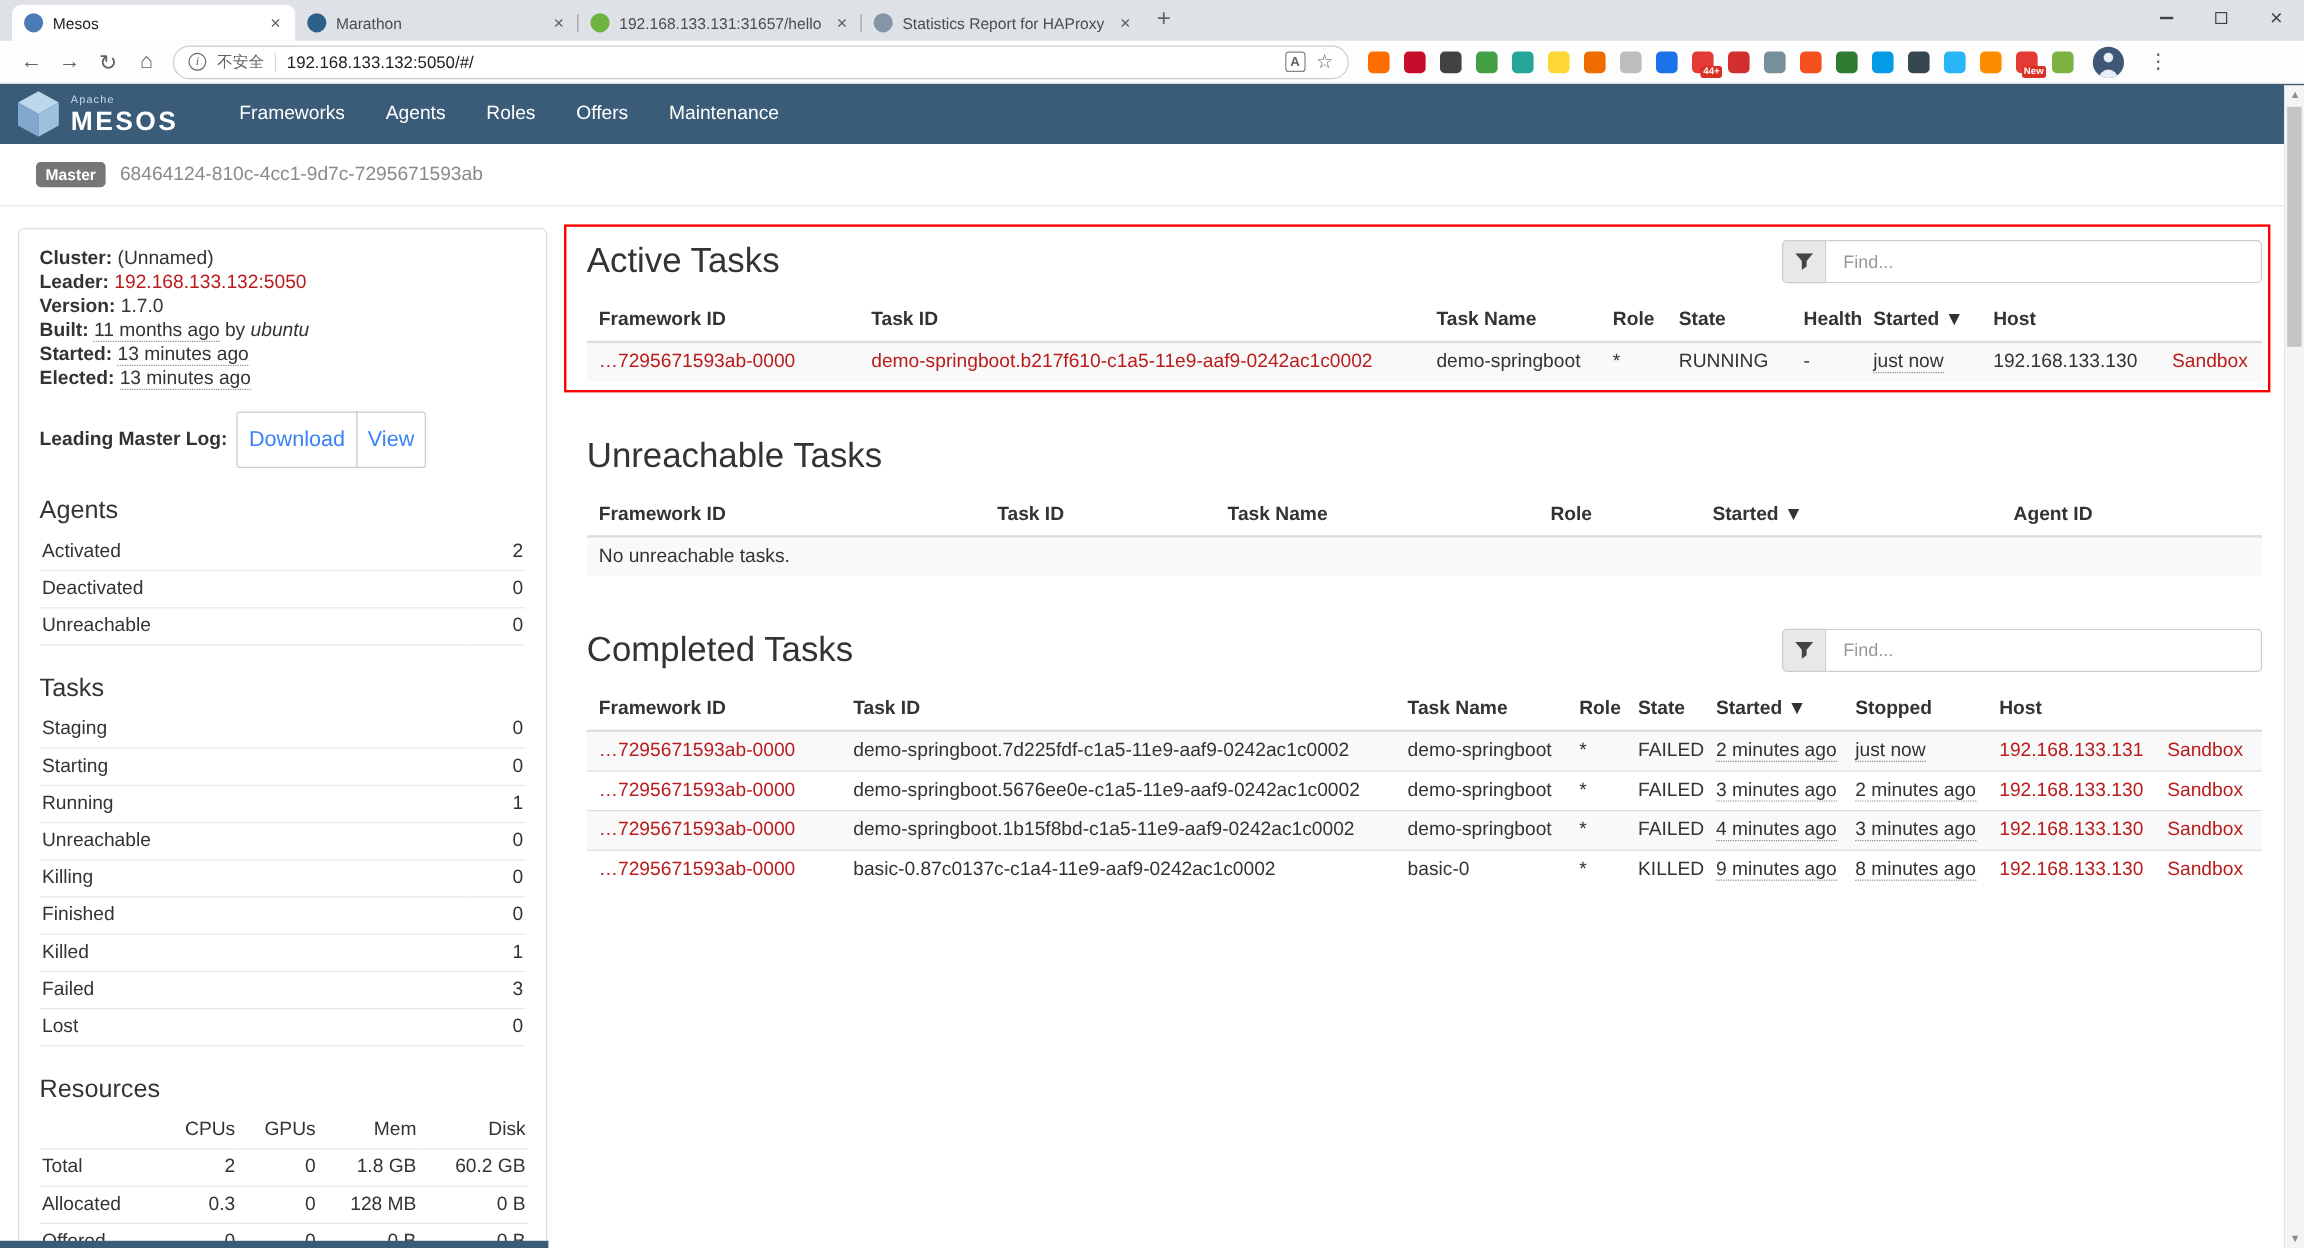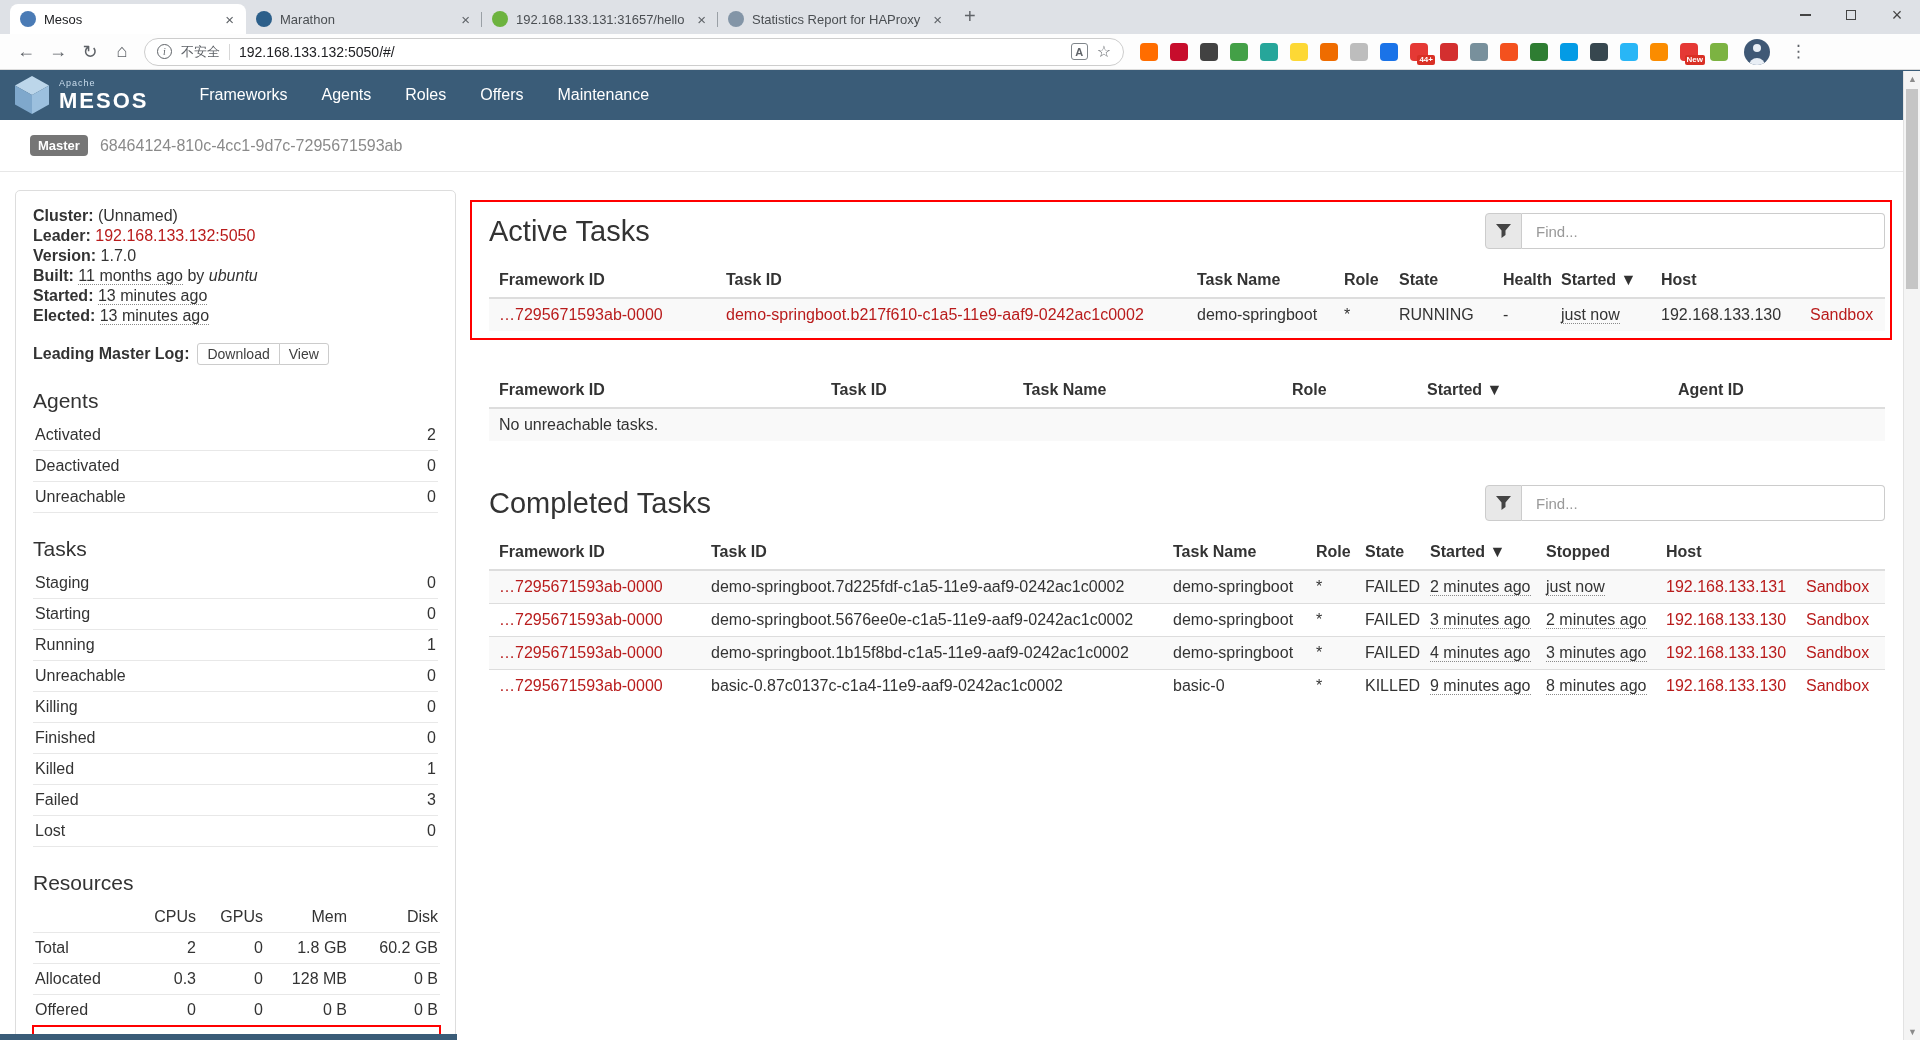--- a/index.html
+++ b/index.html
@@ -78,42 +78,42 @@
 
   
   .sidebar { width:441px; border:1px solid #ddd; border-radius:5px; padding:15px 17px 20px;
     font-size:16px; color:#333; flex:none; }
   .info-line { line-height:20px; white-space:nowrap; }
   a, .link { color:#b91c1c; text-decoration:none; cursor:pointer; }
   .timeago { border-bottom:1px dotted #8a8a8a; }
   .italic { font-style:italic;margin-top:11px; }
   .log-row { margin-top:17px; display:flex; align-items:center; gap:8px; }
   .btn-group { display:inline-flex; }
-  .btn-xs { font-size:14px; color:#404040; background:#fff; border:1px solid #ccc;
-    padding:2px 9px; cursor:pointer; font-family:inherit; }
+  .btn-xs { font-size:18px; color:#3b82f6; background:#fff; border:1px solid #ccc;
+    padding:12px 9px; cursor:pointer; font-family:inherit; }
   .btn-xs:first-child { border-radius:3px 0 0 3px; }
   .btn-xs:last-child { border-radius:0 3px 3px 0; margin-left:-1px; }
   .side-h { font-size:21px; font-weight:400; color:#333; margin:24px 0 7px; }
   .stat-table { width:100%; border-collapse:collapse; }
   .stat-table td { padding:6px 2px; border-bottom:1px solid #e8e8e8; font-size:16px; }
   .num { text-align:right; }
   .res-table { width:100%; border-collapse:collapse; table-layout:fixed; }
   .res-table th { font-weight:normal; text-align:right; padding:6px 2px;
     border-bottom:1px solid #e8e8e8; font-size:16px; }
   .res-table th:first-child { text-align:left; }
   .res-table td { padding:6px 2px; border-bottom:1px solid #e8e8e8; font-size:16px; }
   .res-table td:first-child { text-align:left; }
   .res-table td:not(:first-child) { text-align:right; }
   .res-table tbody tr:last-of-type { outline:2px solid #ff0000; outline-offset:-1px; }
 
   
   .main { width:1396px; margin-left:33px; font-size:16px; color:#333; }
   .task-section { margin-bottom:42px; position:relative; }
   .section-head { display:flex; align-items:center; justify-content:space-between;
-    margin:21px 0 12px; min-height:40px;gap:33px; }
+    margin:8px 0 12px; min-height:40px;gap:33px; }
   .section-title { font-size:29px; font-weight:400; color:#333; }
   .find-group { display:flex; }
   .find-btn { width:37px; height:36px; background:#e8e8e8; border:1px solid #ccc;
     border-radius:4px 0 0 4px; display:flex; align-items:center; justify-content:center;
     cursor:pointer; }
   .find-input { width:363px; height:36px; border:1px solid #ccc; border-left:none;
     border-radius:0 4px 4px 0; padding:0 14px; font-size:15px; font-family:inherit;
     color:#333; outline:none; }
   .find-input::placeholder { color:#999; }
   .data-table { width:100%; border-collapse:collapse; table-layout:fixed; font-size:16px; }
@@ -554,20 +554,23 @@
               <td>-</td>
               <td><span class="timeago">just now</span></td>
               <td>192.168.133.130</td>
               <td><a>Sandbox</a></td>
             </tr>
           </tbody>
       </table>
     </section>
 
     <section class="task-section">
+      <div class="section-head">
+        <h2 class="section-title">Unreachable Tasks</h2>
+      </div>
       <table class="data-table">
         <colgroup>
             <col style="width:332px">
             <col style="width:192px">
             <col style="width:269px">
             <col style="width:135px">
             <col style="width:251px">
             <col style="width:217px">
           </colgroup>
         <thead>

